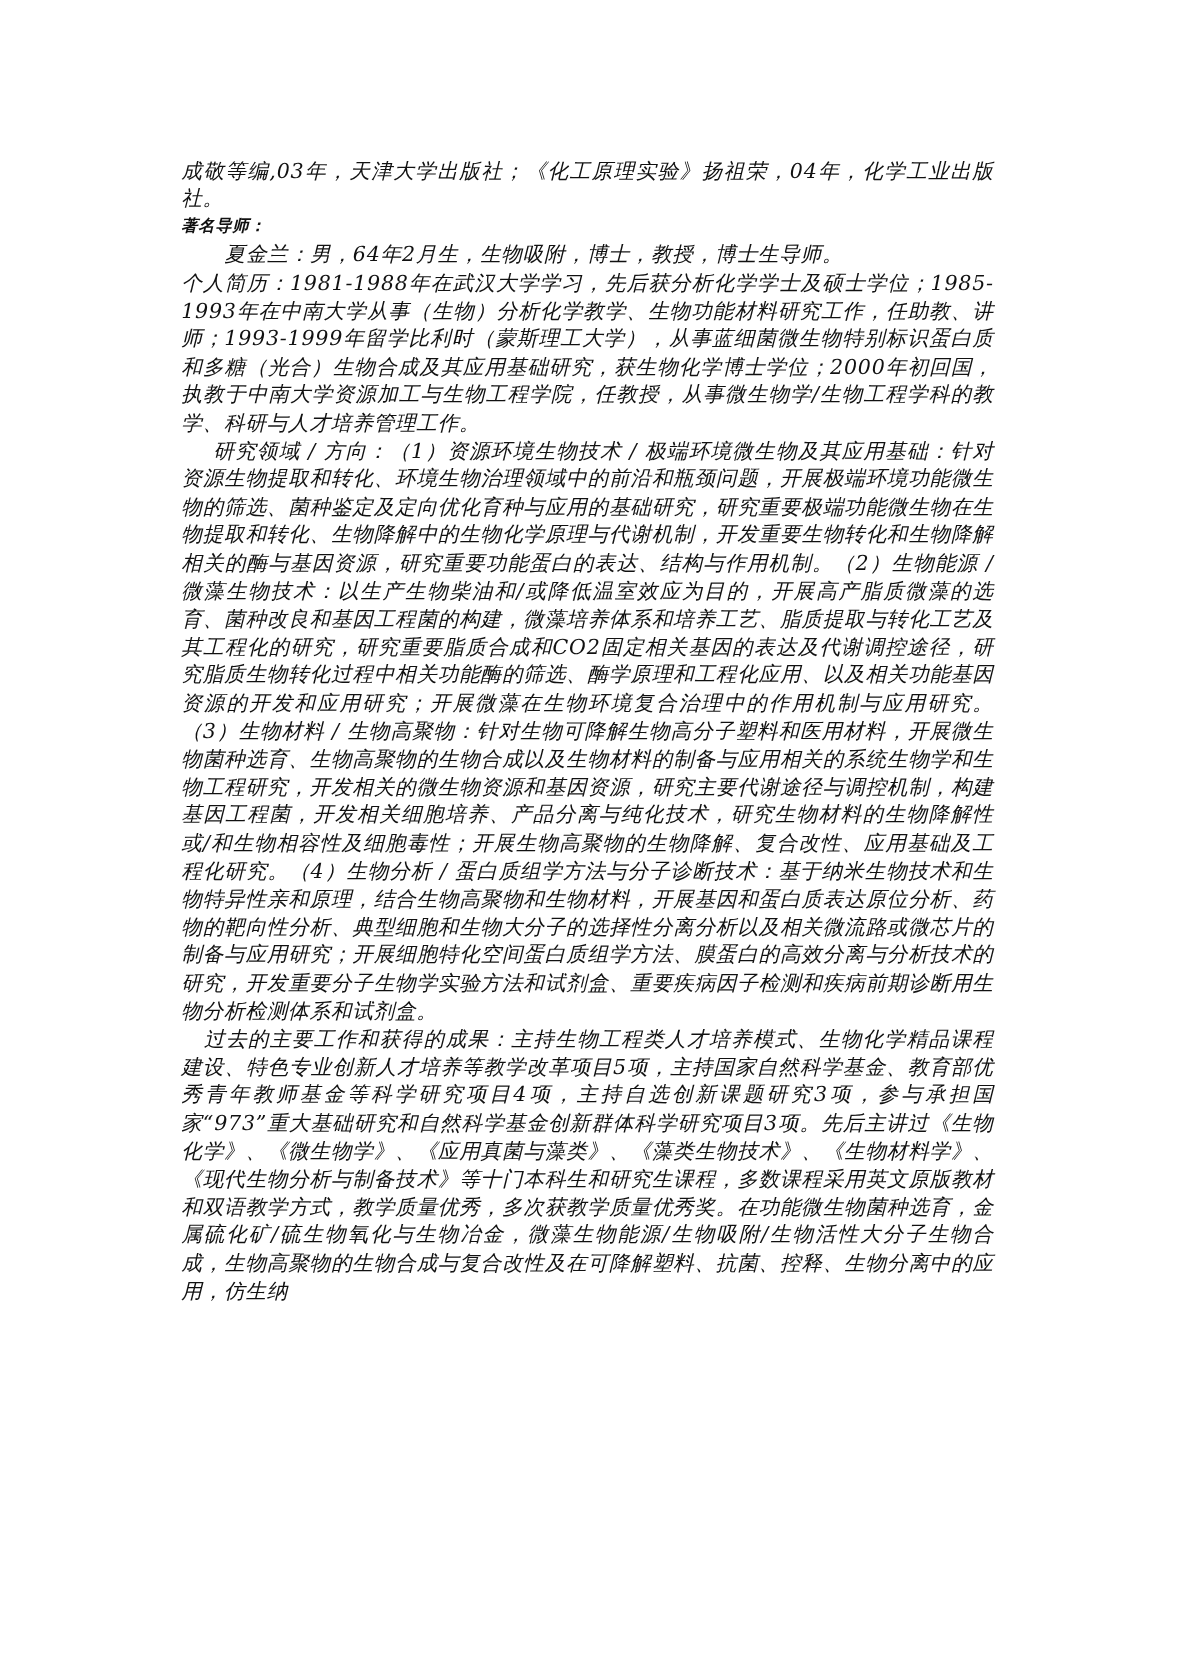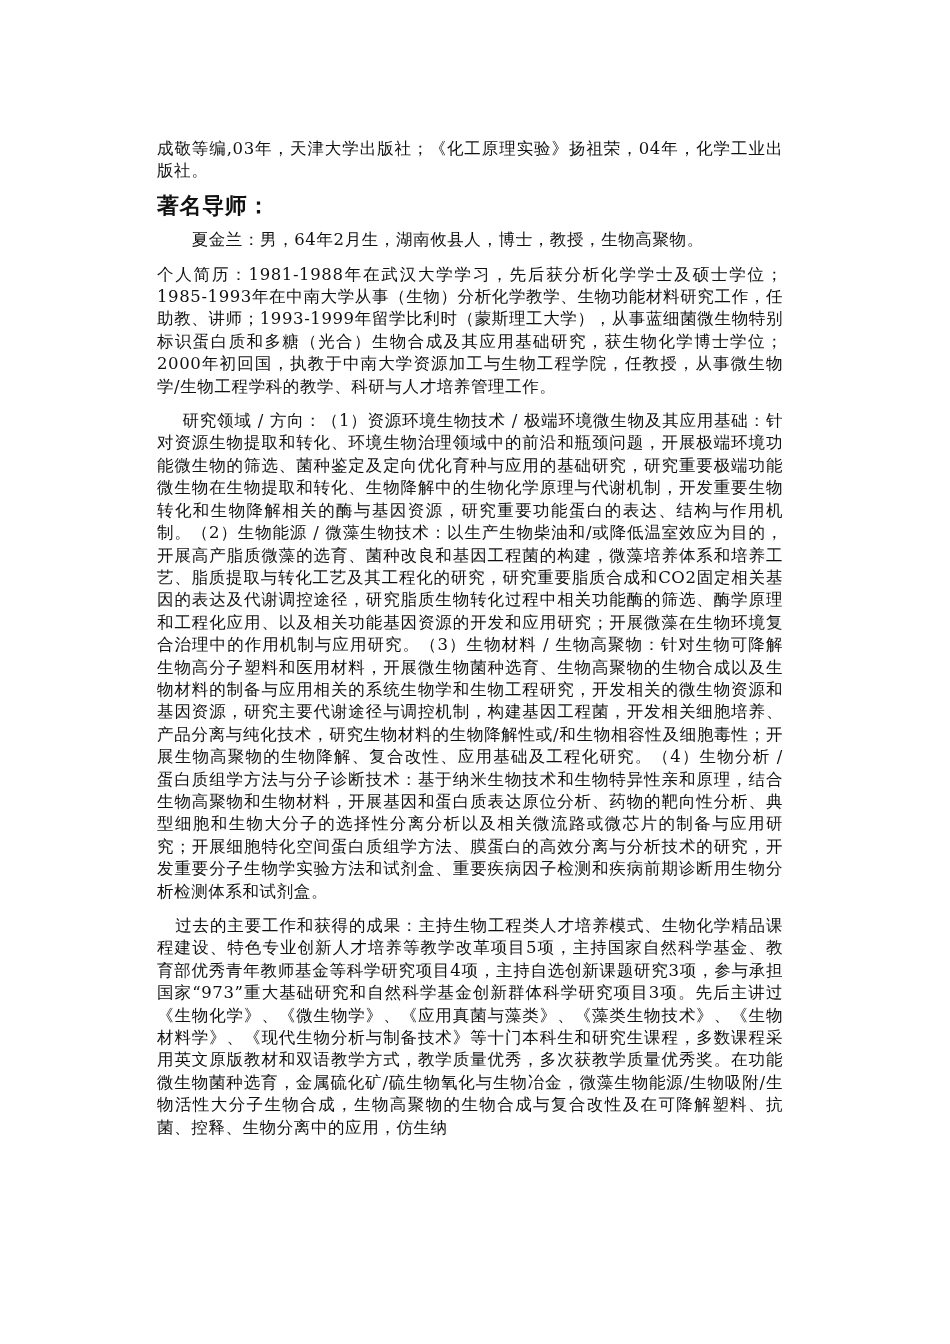--- a/index.html
+++ b/index.html
@@ -9,29 +9,29 @@
     left: 145px;
     top: 126px;
     width: 650px;
     font-family: "DejaVu Serif", "Liberation Serif", serif;
     font-size: 16.5px;
     line-height: 22.4px;
     color: #111111;
     text-align: justify;
     letter-spacing: 0.6px;
   }
-  .page p { margin: 12px; }
-  .heading { font-family: "DejaVu Sans", "Liberation Sans", sans-serif; font-weight: bold; font-size: 22px; }
+  .page p { margin: 0; font-style: italic; }
+  .heading { font-family: "DejaVu Sans", "Liberation Sans", sans-serif; font-weight: bold; font-size: 13px; }
   .indent2 { text-indent: 2.1em; }
   .indent1 { text-indent: 1.55em; }
   .indent1b { text-indent: 1.1em; }
 </style>
 </head>
 <body>
 
 <div class="page">
   <p>成敬等编,03年，天津大学出版社；《化工原理实验》扬祖荣，04年，化学工业出版社。</p>
   <p class="heading">著名导师：</p>
-  <p class="indent2">夏金兰：男，64年2月生，湖南攸县人，博士，教授，生物高聚物。</p>
+  <p class="indent2">夏金兰：男，64年2月生，生物吸附，博士，教授，博士生导师。</p>
   <p>个人简历：1981-1988年在武汉大学学习，先后获分析化学学士及硕士学位；1985-1993年在中南大学从事（生物）分析化学教学、生物功能材料研究工作，任助教、讲师；1993-1999年留学比利时（蒙斯理工大学），从事蓝细菌微生物特别标识蛋白质和多糖（光合）生物合成及其应用基础研究，获生物化学博士学位；2000年初回国，执教于中南大学资源加工与生物工程学院，任教授，从事微生物学/生物工程学科的教学、科研与人才培养管理工作。</p>
   <p class="indent1">研究领域 / 方向：（1）资源环境生物技术 / 极端环境微生物及其应用基础：针对资源生物提取和转化、环境生物治理领域中的前沿和瓶颈问题，开展极端环境功能微生物的筛选、菌种鉴定及定向优化育种与应用的基础研究，研究重要极端功能微生物在生物提取和转化、生物降解中的生物化学原理与代谢机制，开发重要生物转化和生物降解相关的酶与基因资源，研究重要功能蛋白的表达、结构与作用机制。（2）生物能源 / 微藻生物技术：以生产生物柴油和/或降低温室效应为目的，开展高产脂质微藻的选育、菌种改良和基因工程菌的构建，微藻培养体系和培养工艺、脂质提取与转化工艺及其工程化的研究，研究重要脂质合成和CO2固定相关基因的表达及代谢调控途径，研究脂质生物转化过程中相关功能酶的筛选、酶学原理和工程化应用、以及相关功能基因资源的开发和应用研究；开展微藻在生物环境复合治理中的作用机制与应用研究。（3）生物材料 / 生物高聚物：针对生物可降解生物高分子塑料和医用材料，开展微生物菌种选育、生物高聚物的生物合成以及生物材料的制备与应用相关的系统生物学和生物工程研究，开发相关的微生物资源和基因资源，研究主要代谢途径与调控机制，构建基因工程菌，开发相关细胞培养、产品分离与纯化技术，研究生物材料的生物降解性或/和生物相容性及细胞毒性；开展生物高聚物的生物降解、复合改性、应用基础及工程化研究。（4）生物分析 / 蛋白质组学方法与分子诊断技术：基于纳米生物技术和生物特异性亲和原理，结合生物高聚物和生物材料，开展基因和蛋白质表达原位分析、药物的靶向性分析、典型细胞和生物大分子的选择性分离分析以及相关微流路或微芯片的制备与应用研究；开展细胞特化空间蛋白质组学方法、膜蛋白的高效分离与分析技术的研究，开发重要分子生物学实验方法和试剂盒、重要疾病因子检测和疾病前期诊断用生物分析检测体系和试剂盒。</p>
   <p class="indent1b">过去的主要工作和获得的成果：主持生物工程类人才培养模式、生物化学精品课程建设、特色专业创新人才培养等教学改革项目5项，主持国家自然科学基金、教育部优秀青年教师基金等科学研究项目4项，主持自选创新课题研究3项，参与承担国家“973”重大基础研究和自然科学基金创新群体科学研究项目3项。先后主讲过《生物化学》、《微生物学》、《应用真菌与藻类》、《藻类生物技术》、《生物材料学》、《现代生物分析与制备技术》等十门本科生和研究生课程，多数课程采用英文原版教材和双语教学方式，教学质量优秀，多次获教学质量优秀奖。在功能微生物菌种选育，金属硫化矿/硫生物氧化与生物冶金，微藻生物能源/生物吸附/生物活性大分子生物合成，生物高聚物的生物合成与复合改性及在可降解塑料、抗菌、控释、生物分离中的应用，仿生纳</p>
 </div>
 
 </body></html>

